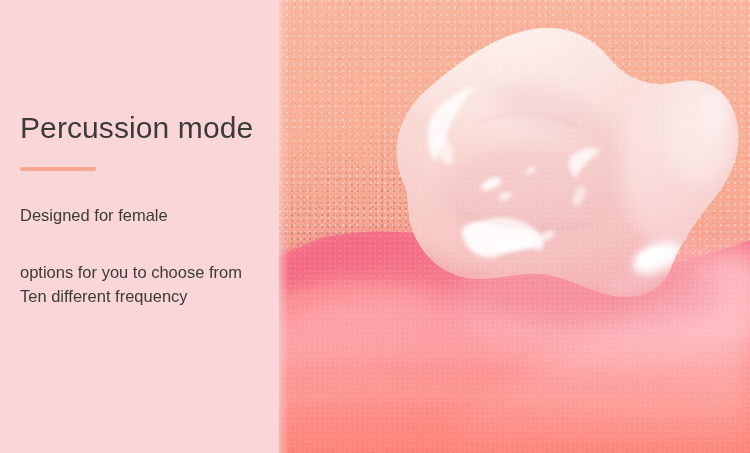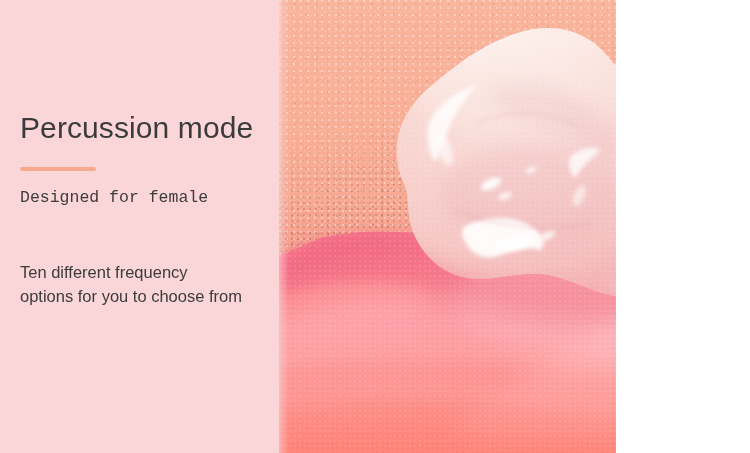--- a/index.html
+++ b/index.html
@@ -6,21 +6,21 @@
     margin: 0;
     padding: 0;
     background: #ffffff;
   }
   body {
     font-family: "Liberation Sans", sans-serif;
   }
 
   .banner {
     position: relative;
-    width: 616px;
+    width: 750px;
     height: 453px;
     overflow: hidden;
     background: #eab308;
   }
 
   
   .text-panel {
     position: absolute;
     left: 0;
     top: 0;
@@ -55,21 +55,21 @@
   .para {
     position: absolute;
     left: 20px;
     color: #3b3b3b;
     font-size: 16.5px;
     line-height: 24px;
     font-weight: 400;
     white-space: nowrap;
     z-index: 6;
   }
-  .para-1 { top: 186px; font-family: Liberation Mono, monospace; }
+  .para-1 { top: 203px; }
   .para-2 { top: 260px; }
 
   
   .photo {
     position: absolute;
     left: 279px;
     top: 0;
     width: 471px;
     height: 453px;
     overflow: hidden;
@@ -169,22 +169,22 @@
   <div class="text-panel">
     <div class="title">Percussion mode</div>
     <div class="divider"></div>
   </div>
 
   <div class="para para-1">
     <div>Designed for female</div>
   </div>
 
   <div class="para para-2">
+    <div>options for you to choose from</div>
     <div>Ten different frequency</div>
-    <div>options for you to choose from</div>
   </div>
 
   <div class="photo">
 
     <div class="bg-peach"></div>
     <div class="stipple"></div>
     <div class="stipple-dark"></div>
 
     <div class="base-wrap">
       <svg class="base-svg" viewBox="0 0 471 453" preserveAspectRatio="none">

